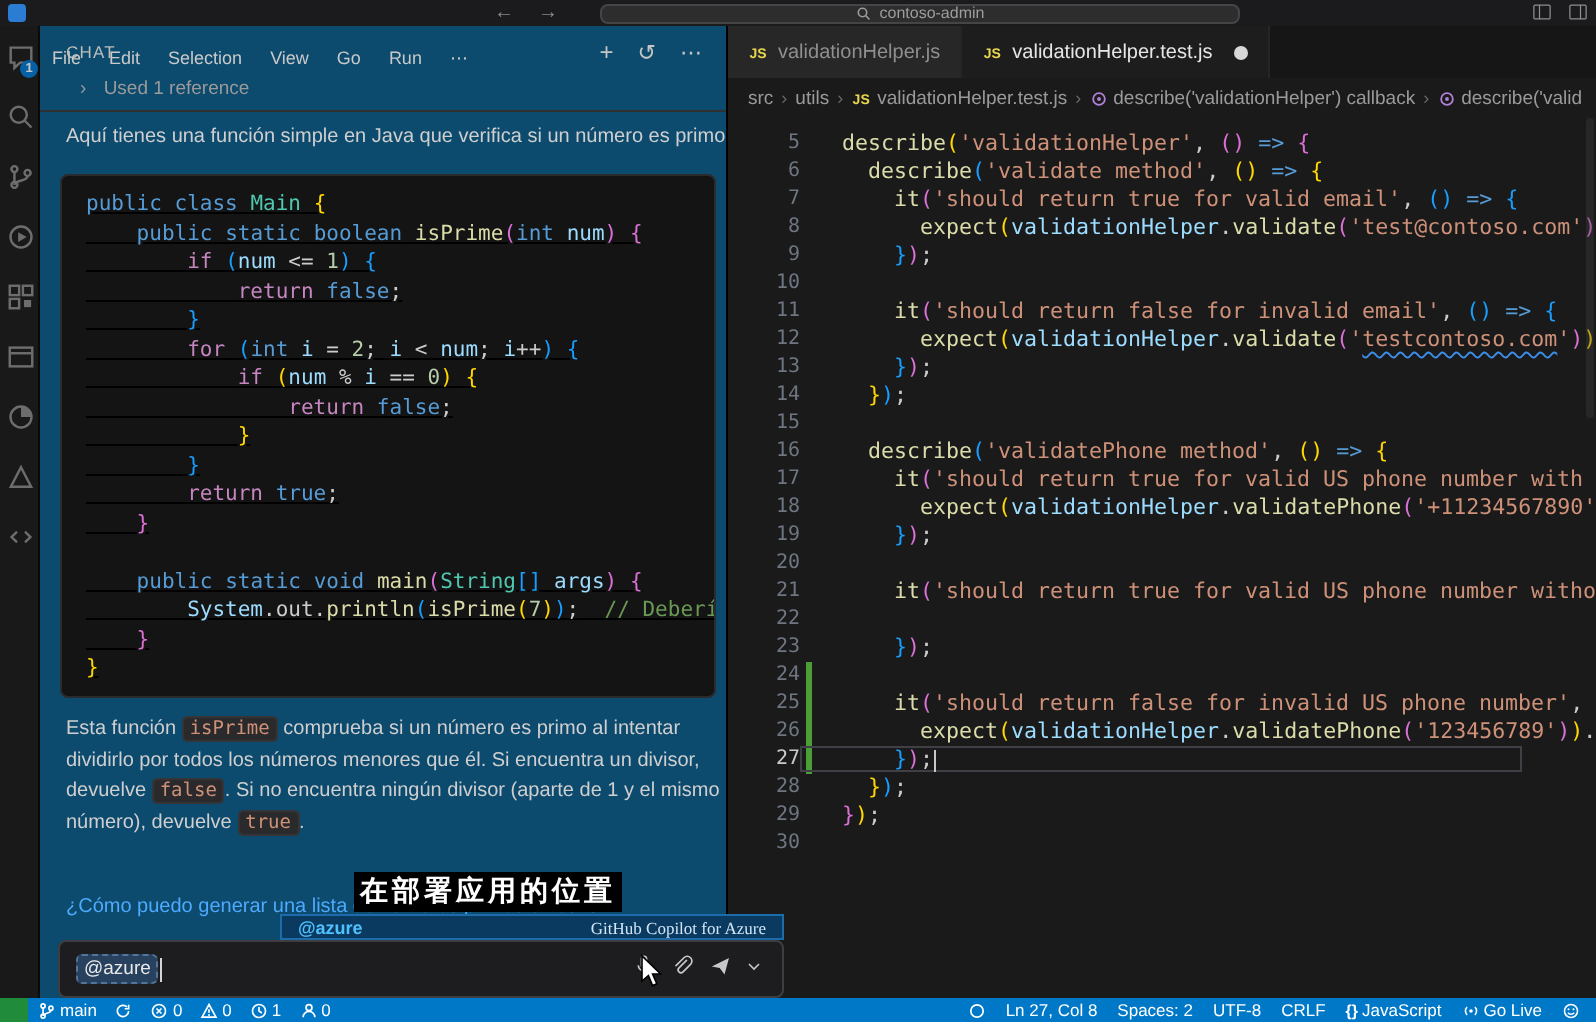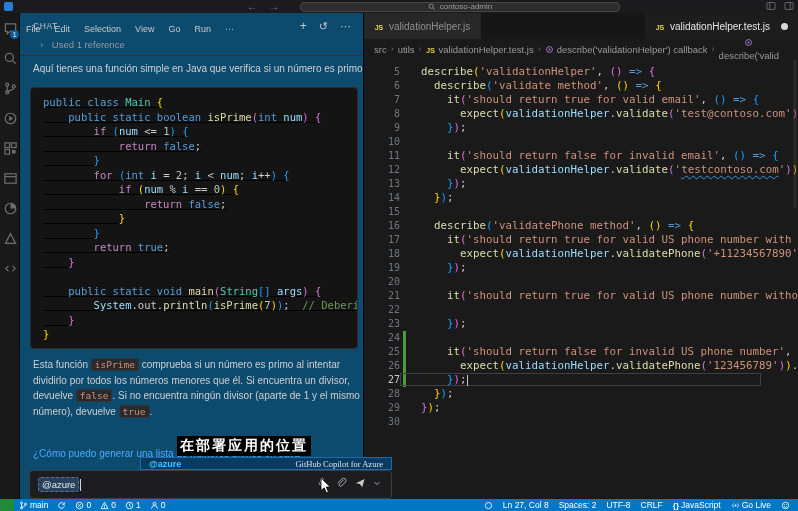--- a/index.html
+++ b/index.html
@@ -40,21 +40,21 @@
   #suggest .s-label{color:#4fc1ff;font-size:9px;font-weight:bold;}
   #suggest .s-detail{color:#d2e6f7;font-size:8.5px;font-family:Liberation Serif, serif;}
   #chat-input{position:absolute;left:29px;top:470px;width:363px;height:29px;background:#1d1d1f;border:1px solid #3e3e42;border-radius:4px;
     z-index:7;display:flex;align-items:center;padding:0 8px;}
   #input-chip{background:#28415e;border:1px dashed #53759c;border-radius:3px;color:#e9e9e9;font-size:9.5px;padding:0 3px;line-height:13px;}
   #input-caret{width:1px;height:12px;background:#d4d4d4;margin-left:1px;}
   #input-icons{position:absolute;right:10px;top:6px;display:flex;gap:7px;align-items:center;}
   #mouse-cursor{position:absolute;left:320px;top:477px;z-index:20;}
   
   #editor{position:absolute;left:363px;top:13px;width:435px;height:486px;background:#1a1a1b;border-left:1px solid #000;overflow:hidden;z-index:3;}
-  #tabstrip{position:absolute;left:0;top:0;width:435px;height:26px;background:#161617;display:flex;justify-content:space-between;}
+  #tabstrip{position:absolute;left:0;top:0;width:435px;height:26px;background:#161617;display:flex;}
   .tab{height:26px;display:flex;align-items:center;gap:5px;padding:0 10px;font-size:10px;border-right:1px solid #252526;}
   .tab.inactive{background:#272728;color:#8f8f8f;}
   .tab.active{background:#1d1d1e;color:#e6e6e6;}
   .dot{width:7px;height:7px;border-radius:50%;background:#d8d8d8;margin-left:6px;}
   .jsbadge{width:10px;height:10px;background:transparent;color:#e8d44d;font-size:7px;font-weight:bold;display:flex;align-items:flex-end;justify-content:center;}
   #breadcrumb{position:absolute;left:10px;top:28px;height:16px;display:flex;align-items:center;gap:3px;font-size:9.5px;color:#9a9a9a;white-space:nowrap;}
   .bc-sep{color:#6a6a6a;font-size:9px;padding:0 1px;}
   #codearea{position:absolute;left:0;top:52px;width:435px;}
   .row{position:relative;height:14px;font-family:"DejaVu Sans Mono",monospace;font-size:10.8px;line-height:14px;}
   .row .ln{position:absolute;left:0;top:0;width:36px;text-align:right;color:#6e7681;font-size:10px;}
@@ -235,21 +235,21 @@
       </span>
       <span class="bc-sep">›</span>
       <span style="display: inline-flex; align-items: center; gap: 3px;">
         <svg width="9" height="9" viewBox="0 0 16 16">
           <circle cx="8" cy="8" r="5.2" fill="none" stroke="#b180d7" stroke-width="1.6"></circle>
           <circle cx="8" cy="8" r="1.7" fill="#b180d7"></circle>
         </svg>
         <span>describe('validationHelper') callback</span>
       </span>
       <span class="bc-sep">›</span>
-      <span style="display: inline-flex; align-items: center; gap: 3px; flex-direction: column;">
+      <span style="display: inline-flex; align-items: center; gap: 3px;">
         <svg width="9" height="9" viewBox="0 0 16 16">
           <circle cx="8" cy="8" r="5.2" fill="none" stroke="#b180d7" stroke-width="1.6"></circle>
           <circle cx="8" cy="8" r="1.7" fill="#b180d7"></circle>
         </svg>
         <span>describe('valid</span>
       </span>
     </div>
   <div id="codearea">
       <div class="row">
         <span class="ln">5</span>

